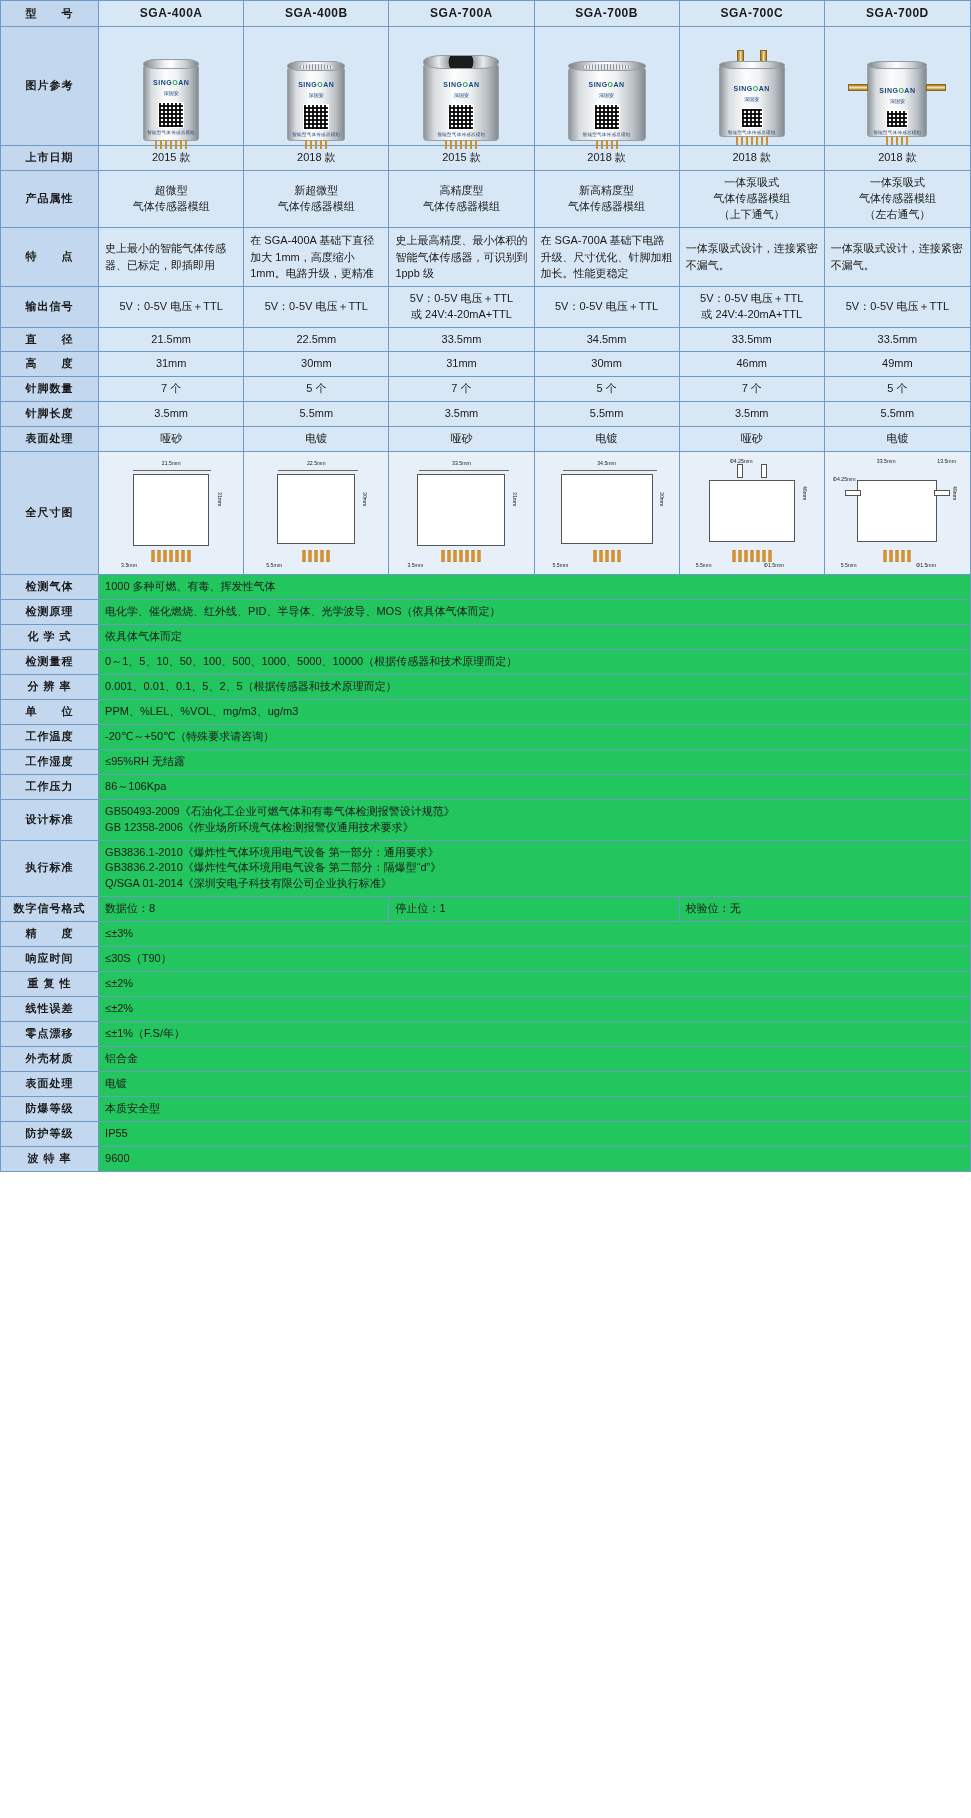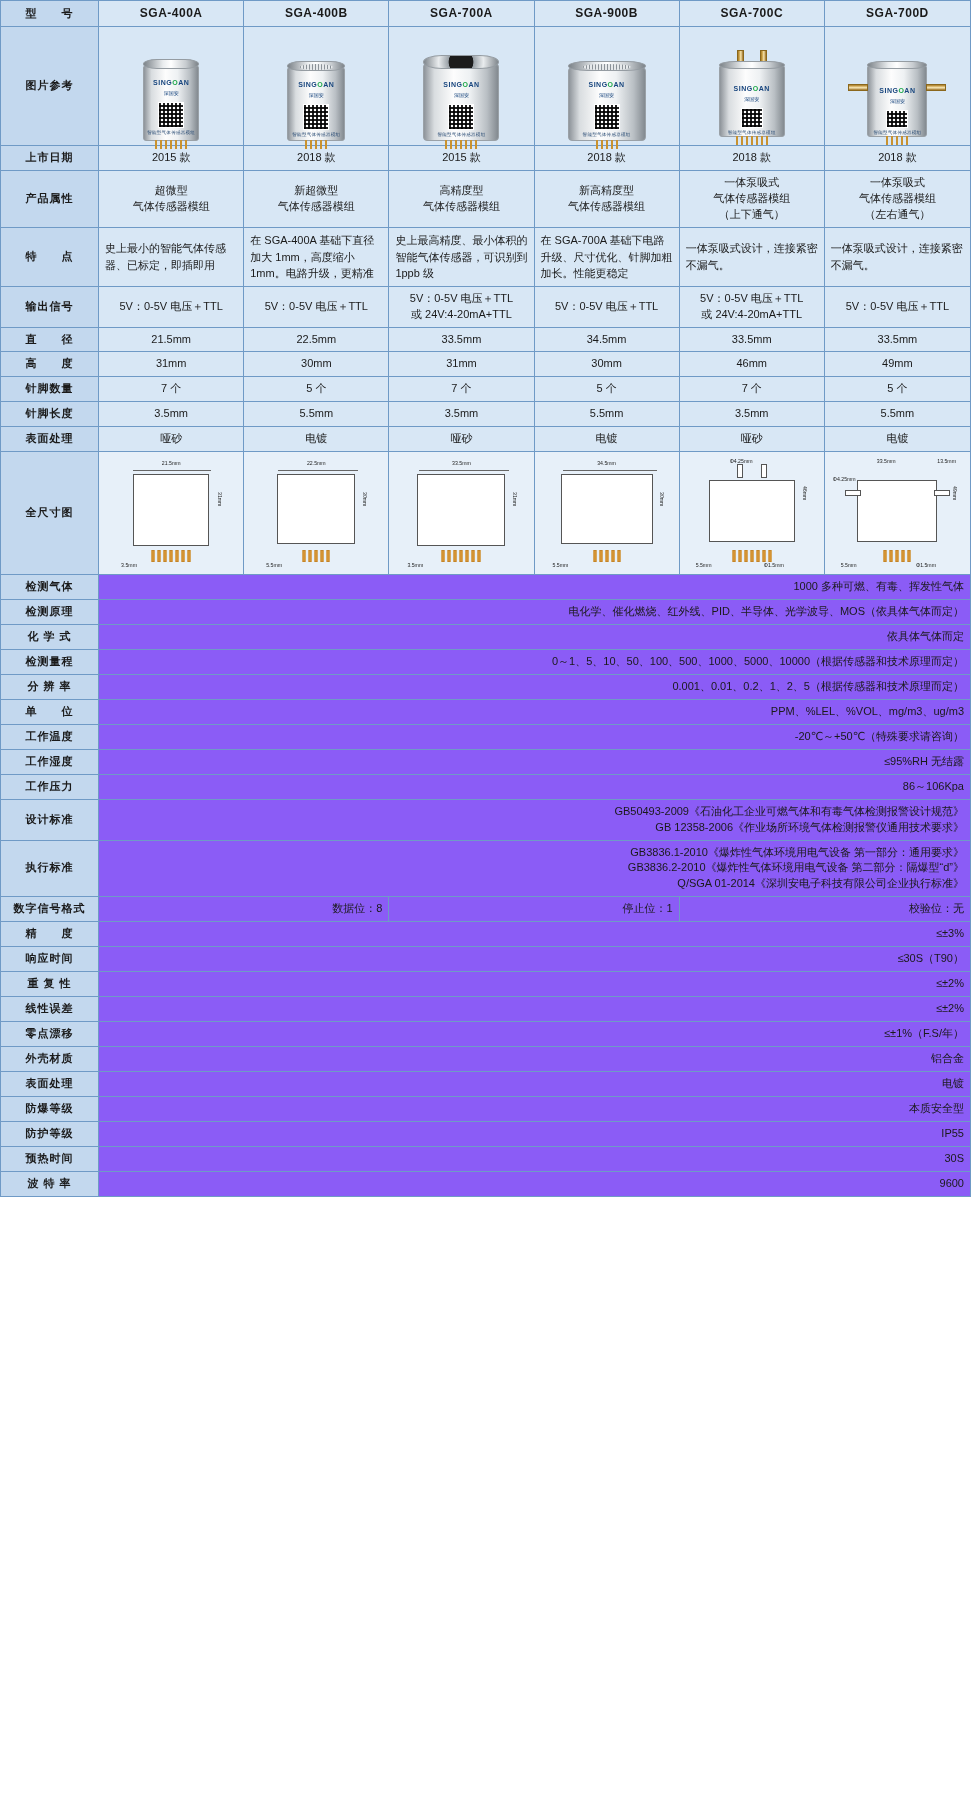--- a/index.html
+++ b/index.html
@@ -39,22 +39,22 @@
   td.val {
     background: #d8e7f5;
     text-align: center;
     font-size: 11px;
   }
   td.val.left {
     text-align: left;
     line-height: 1.5;
   }
   td.full {
-    background: #8b5cf6;
-    text-align: right;
+    background: #22c55e;
+    text-align: left;
     font-size: 11px;
     padding-left: 8px;
   }
   tr.hdr td.val { font-weight: bold; font-size: 12px; letter-spacing: .5px; }
   td.imgcell {
     background: #d8e7f5;
     height: 118px;
     padding: 4px;
   }
   td.dimcell {
@@ -157,21 +157,21 @@
       <col style="width:145px">
       <col style="width:146px">
   </colgroup>
   <tbody>
 
   <tr class="hdr">
     <td class="label">型　　号</td>
     <td class="val">SGA-400A</td>
     <td class="val">SGA-400B</td>
     <td class="val">SGA-700A</td>
-    <td class="val">SGA-900B</td>
+    <td class="val">SGA-700B</td>
     <td class="val">SGA-700C</td>
     <td class="val">SGA-700D</td>
   </tr>
 
   <tr>
     <td class="label">图片参考</td>
 
     <td class="imgcell">
       <div class="sensor-wrap">
         <div class="can" style="width:56px;height:76px;border-radius:3px;">
@@ -538,21 +538,21 @@
   <tr>
     <td class="label">化 学 式</td>
     <td class="full" colspan="6">依具体气体而定</td>
   </tr>
   <tr>
     <td class="label">检测量程</td>
     <td class="full" colspan="6">0～1、5、10、50、100、500、1000、5000、10000（根据传感器和技术原理而定）</td>
   </tr>
   <tr>
     <td class="label">分 辨 率</td>
-    <td class="full" colspan="6">0.001、0.01、0.2、1、2、5（根据传感器和技术原理而定）</td>
+    <td class="full" colspan="6">0.001、0.01、0.1、5、2、5（根据传感器和技术原理而定）</td>
   </tr>
   <tr>
     <td class="label">单　　位</td>
     <td class="full" colspan="6">PPM、%LEL、%VOL、mg/m3、ug/m3</td>
   </tr>
   <tr>
     <td class="label">工作温度</td>
     <td class="full" colspan="6">-20℃～+50℃（特殊要求请咨询）</td>
   </tr>
   <tr>
@@ -610,22 +610,18 @@
   </tr>
   <tr>
     <td class="label">防爆等级</td>
     <td class="full" colspan="6">本质安全型</td>
   </tr>
   <tr>
     <td class="label">防护等级</td>
     <td class="full" colspan="6">IP55</td>
   </tr>
   <tr>
-    <td class="label">预热时间</td>
-    <td class="full" colspan="6">30S</td>
-  </tr>
-  <tr>
     <td class="label">波 特 率</td>
     <td class="full" colspan="6">9600</td>
   </tr>
 
   </tbody>
 </table>
 
 </body></html>

